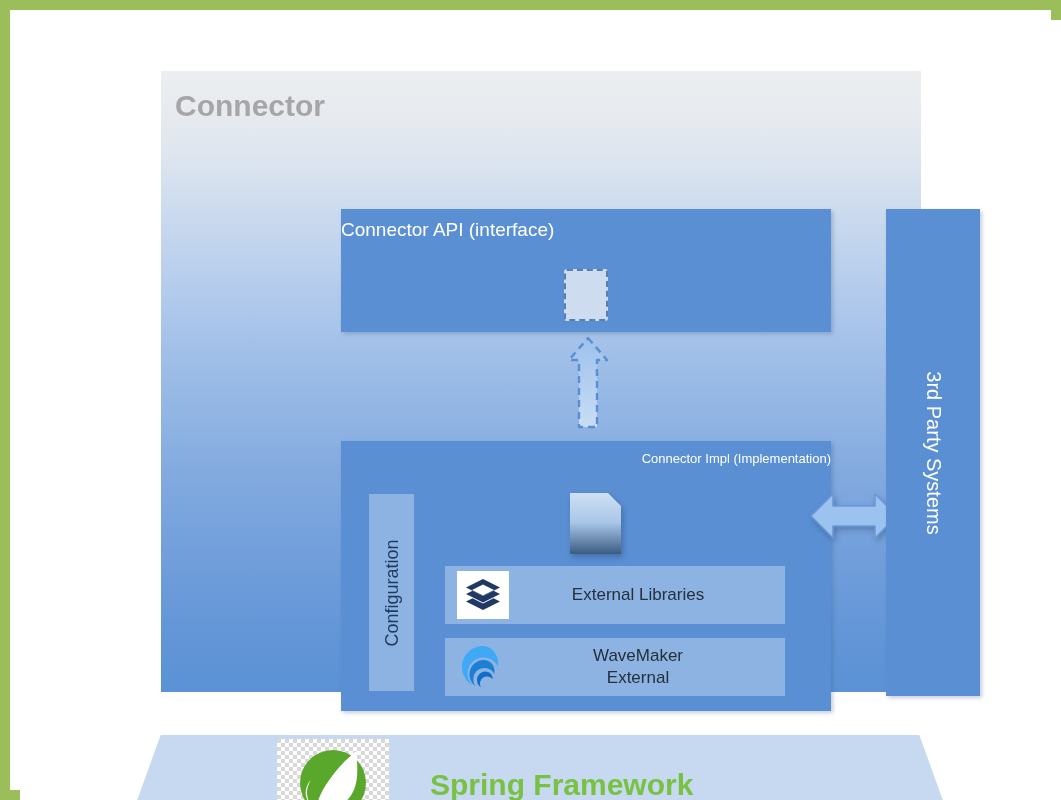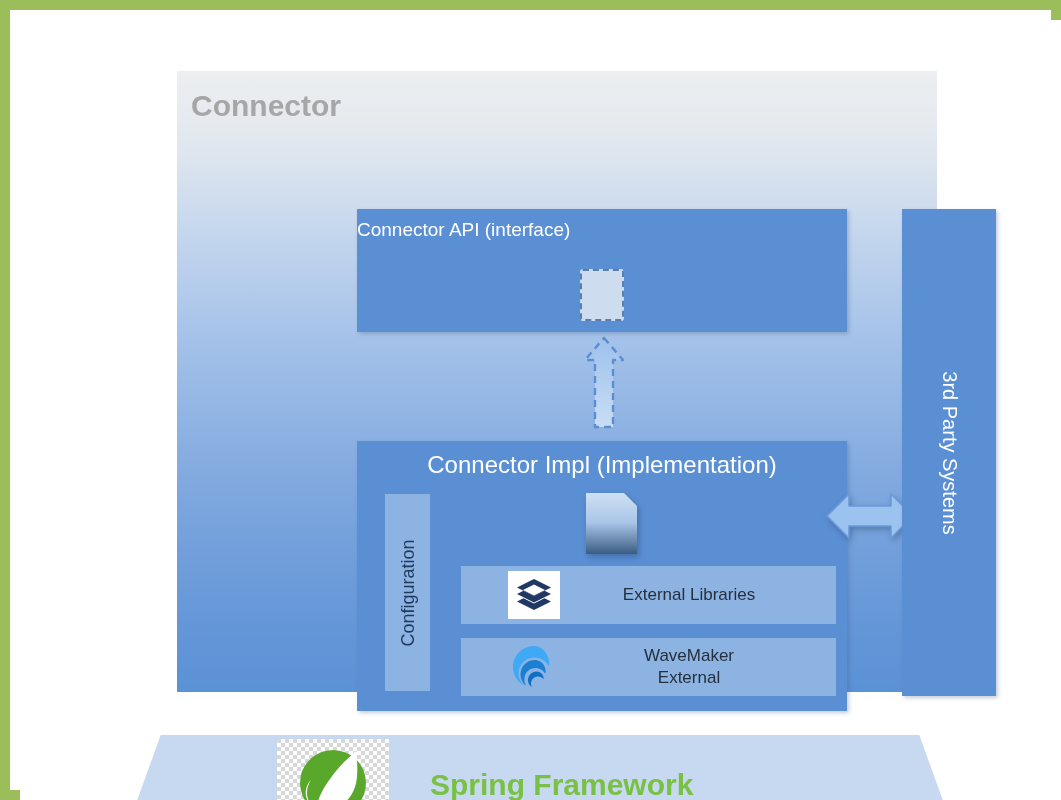--- a/index.html
+++ b/index.html
@@ -24,21 +24,21 @@
   #inner-white {
     position: absolute;
     left: 10px; top: 10px;
     width: 1041px; height: 780px;
     background: #ffffff;
   }
 
   
   #connector-panel {
     position: absolute;
-    left: 157px; top: 51px;
+    left: 141px; top: 51px;
     width: 760px; height: 621px;
     background: linear-gradient(to bottom,
         #eceef0 0%,
         #e6eaef 8%,
         #dde5ef 14%,
         #c9d9ee 24%,
         #b6cdec 34%,
         #a3c1e9 44%,
         #93b6e4 54%,
         #84abe0 64%,
@@ -97,23 +97,23 @@
   #impl-box {
     position: absolute;
     left: 180px; top: 370px;
     width: 490px; height: 270px;
     background: #5b8fd4;
     box-shadow: 2px 2px 4px rgba(60,90,130,0.30);
   }
   #impl-label {
     position: absolute;
     top: 10px; left: 0; right: 0;
-    text-align: center;
+    text-align: right;
     color: #ffffff;
-    font-size: 24px;
+    font-size: 13px;
     white-space: nowrap;
   }
 
   
   #config-strip {
     position: absolute;
     left: 28px; top: 53px;
     width: 45px; height: 197px;
     background: #8cb3e2;
   }
@@ -136,21 +136,20 @@
   }
 
   
   .impl-row {
     position: absolute;
     left: 104px;
     width: 340px;
     background: #8cb3e2;
     display: flex;
     align-items: center;
-    padding-left: 35px;
   }
   #row-extlib { top: 125px; height: 58px; }
   #row-wm     { top: 197px; height: 58px; }
 
   .row-icon {
     width: 52px; height: 48px;
     margin-left: 12px;
     flex: 0 0 auto;
     display: flex;
     align-items: center;

